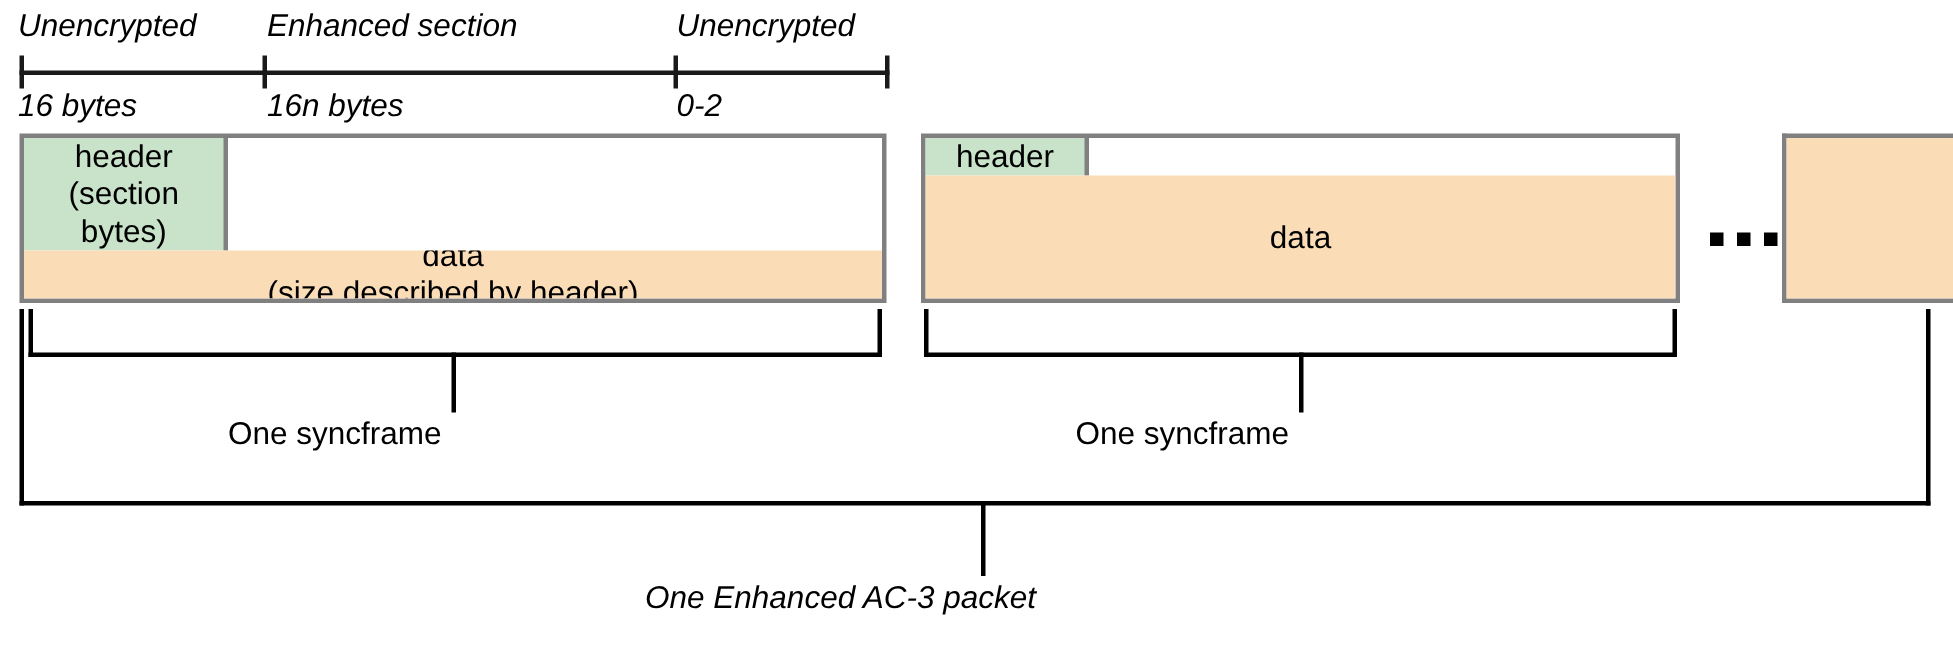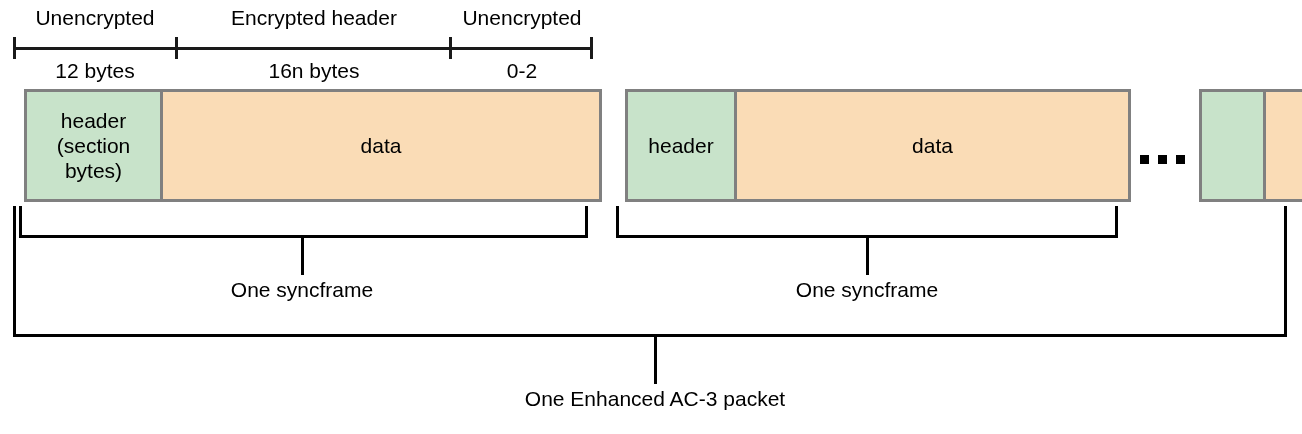--- a/index.html
+++ b/index.html
@@ -24,36 +24,35 @@
     background: #1a1a1a;
   }
   .ruler-tick {
     position: absolute;
     width: 3px;
     background: #1a1a1a;
   }
   .ruler-label-top,
   .ruler-label-bottom {
     position: absolute;
-    text-align: center;
     font-size: 21px;
     line-height: 24px;
     white-space: nowrap;
     color: #000;
+    font-style: italic;
   }
 
   
   .block {
     position: absolute;
     box-sizing: border-box;
     border: 3px solid #808080;
     display: flex;
-    flex-direction: row;
+    flex-direction: column;
     overflow: hidden;
-    margin-left: 11px;
   }
   .seg {
     box-sizing: border-box;
     display: flex;
     align-items: center;
     justify-content: center;
     text-align: center;
     font-size: 21px;
     line-height: 25px;
     color: #000;
@@ -89,38 +88,37 @@
     height: 3px;
     background: #000;
   }
   .bracket-stem {
     position: absolute;
     width: 3px;
     background: #000;
   }
   .bracket-label {
     position: absolute;
-    text-align: center;
     white-space: nowrap;
     font-size: 21px;
     line-height: 24px;
     color: #000;
   }
 </style>
 </head>
 <body>
 
 <div id="diagram-root">
 
   <div>
 
     <div class="ruler-label-top" style="left:12px; top:6px; width:166px;">Unencrypted</div>
-    <div class="ruler-label-bottom" style="left:12px; top:59px; width:166px;">12 bytes</div>
+    <div class="ruler-label-bottom" style="left:12px; top:59px; width:166px;">16 bytes</div>
 
-    <div class="ruler-label-top" style="left:178px; top:6px; width:272px;">Encrypted header</div>
+    <div class="ruler-label-top" style="left:178px; top:6px; width:272px;">Enhanced section</div>
     <div class="ruler-label-bottom" style="left:178px; top:59px; width:272px;">16n bytes</div>
 
     <div class="ruler-label-top" style="left:451px; top:6px; width:142px;">Unencrypted</div>
     <div class="ruler-label-bottom" style="left:451px; top:59px; width:142px;">0-2</div>
 
     <div class="ruler-line" style="left:13px; top:47px; width:580px;"></div>
 
     <div class="ruler-tick" style="left:13px;  top:37px; height:22px;"></div>
     <div class="ruler-tick" style="left:175px; top:37px; height:22px;"></div>
     <div class="ruler-tick" style="left:449px; top:37px; height:22px;"></div>
@@ -128,20 +126,21 @@
   </div>
 
   <div class="block" style="left:13px; top:89px; width:578px; height:113px;">
     <div class="seg seg-header" style="width:136px; background:#c8e3ca; flex-direction:column;">
       <span>header</span>
       <span>(section</span>
       <span>bytes)</span>
     </div>
     <div class="seg" style="flex:1; background:#fadcb6; flex-direction:column;">
       <span>data</span>
+      <span>(size described by header)</span>
     </div>
   </div>
 
   <div class="block" style="left:614px; top:89px; width:506px; height:113px;">
     <div class="seg seg-header" style="width:109px; background:#c8e3ca;">
       <span>header</span>
     </div>
     <div class="seg" style="flex:1; background:#fadcb6;">
       <span>data</span>
     </div>
@@ -176,16 +175,16 @@
     <div class="bracket-bar" style="left:616px;  top:235px; width:502px;"></div>
     <div class="bracket-stem" style="left:866px;  top:235px; height:40px;"></div>
     <div class="bracket-label" style="left:717px; top:278px; width:300px;">One syncframe</div>
   </div>
 
   <div>
     <div class="bracket-arm" style="left:13px;   top:206px; height:131px;"></div>
     <div class="bracket-arm" style="left:1284px; top:206px; height:131px;"></div>
     <div class="bracket-bar" style="left:13px;   top:334px; width:1274px;"></div>
     <div class="bracket-stem" style="left:654px; top:334px; height:50px;"></div>
-    <div class="bracket-label" style="left:430px; top:387px; width:450px;">One Enhanced AC-3 packet</div>
+    <div class="bracket-label" style="left:430px; top:387px; width:450px;font-style:italic;">One Enhanced AC-3 packet</div>
   </div>
 
 </div>
 
 </body></html>

